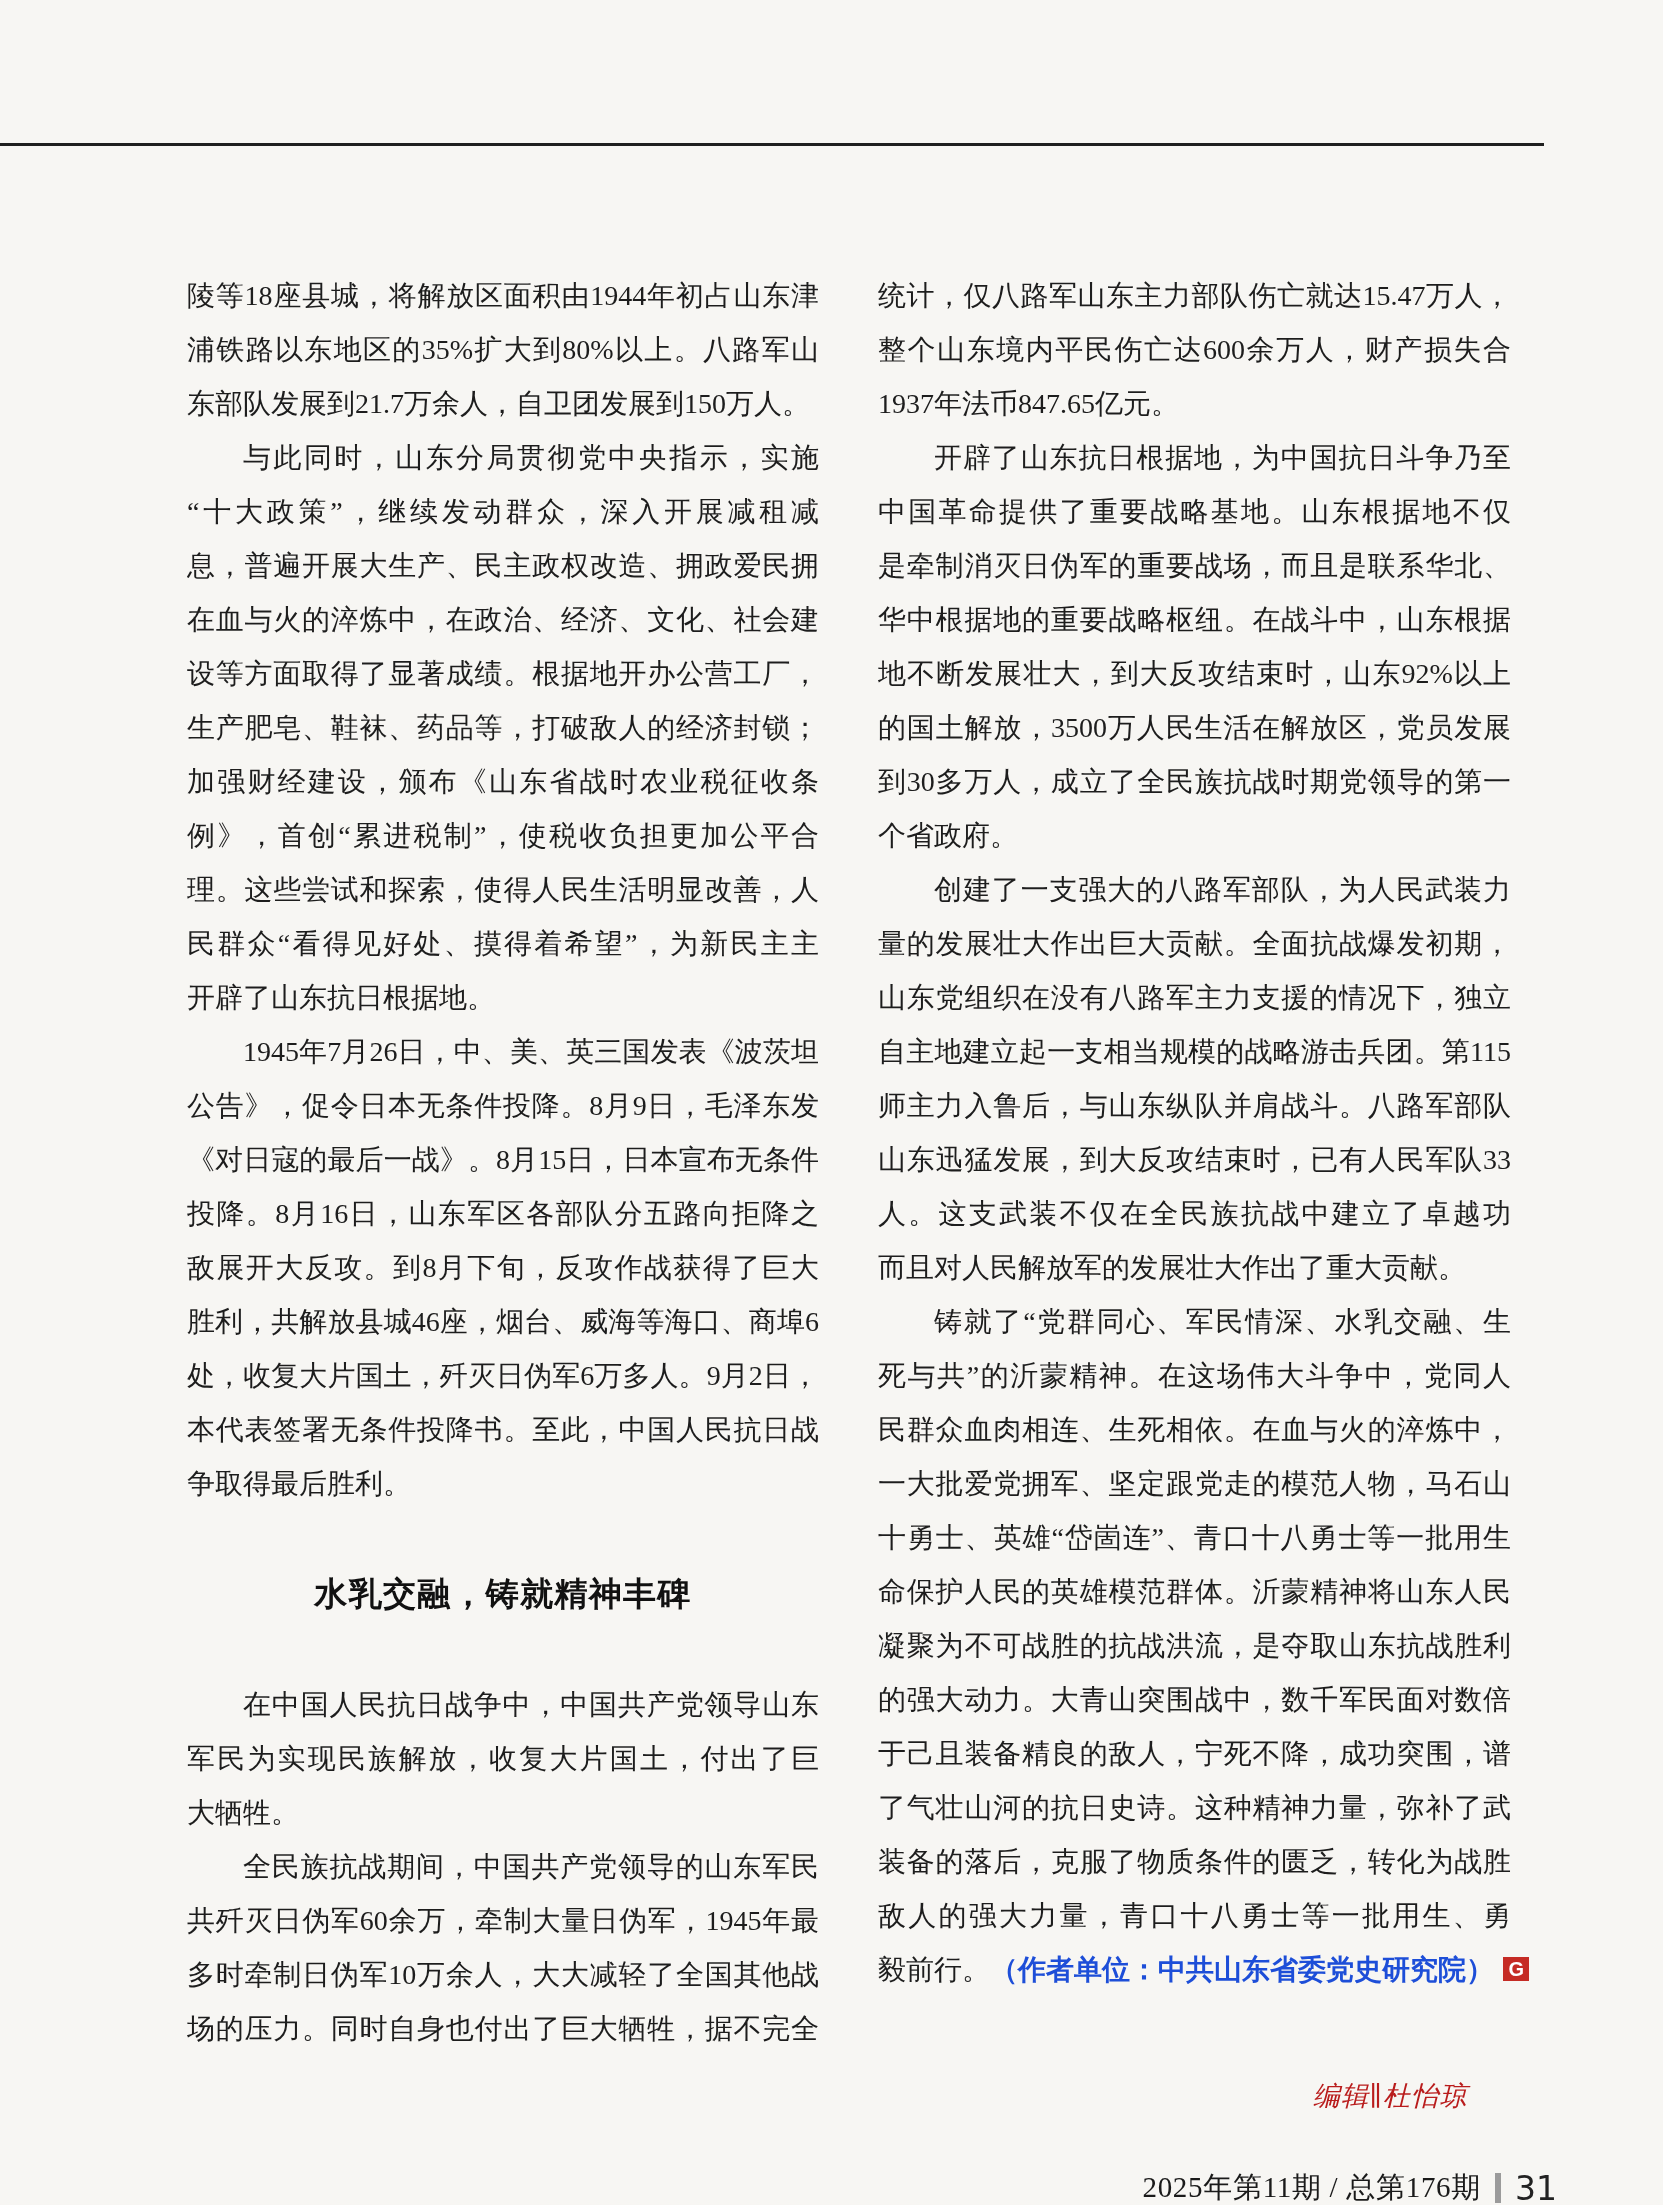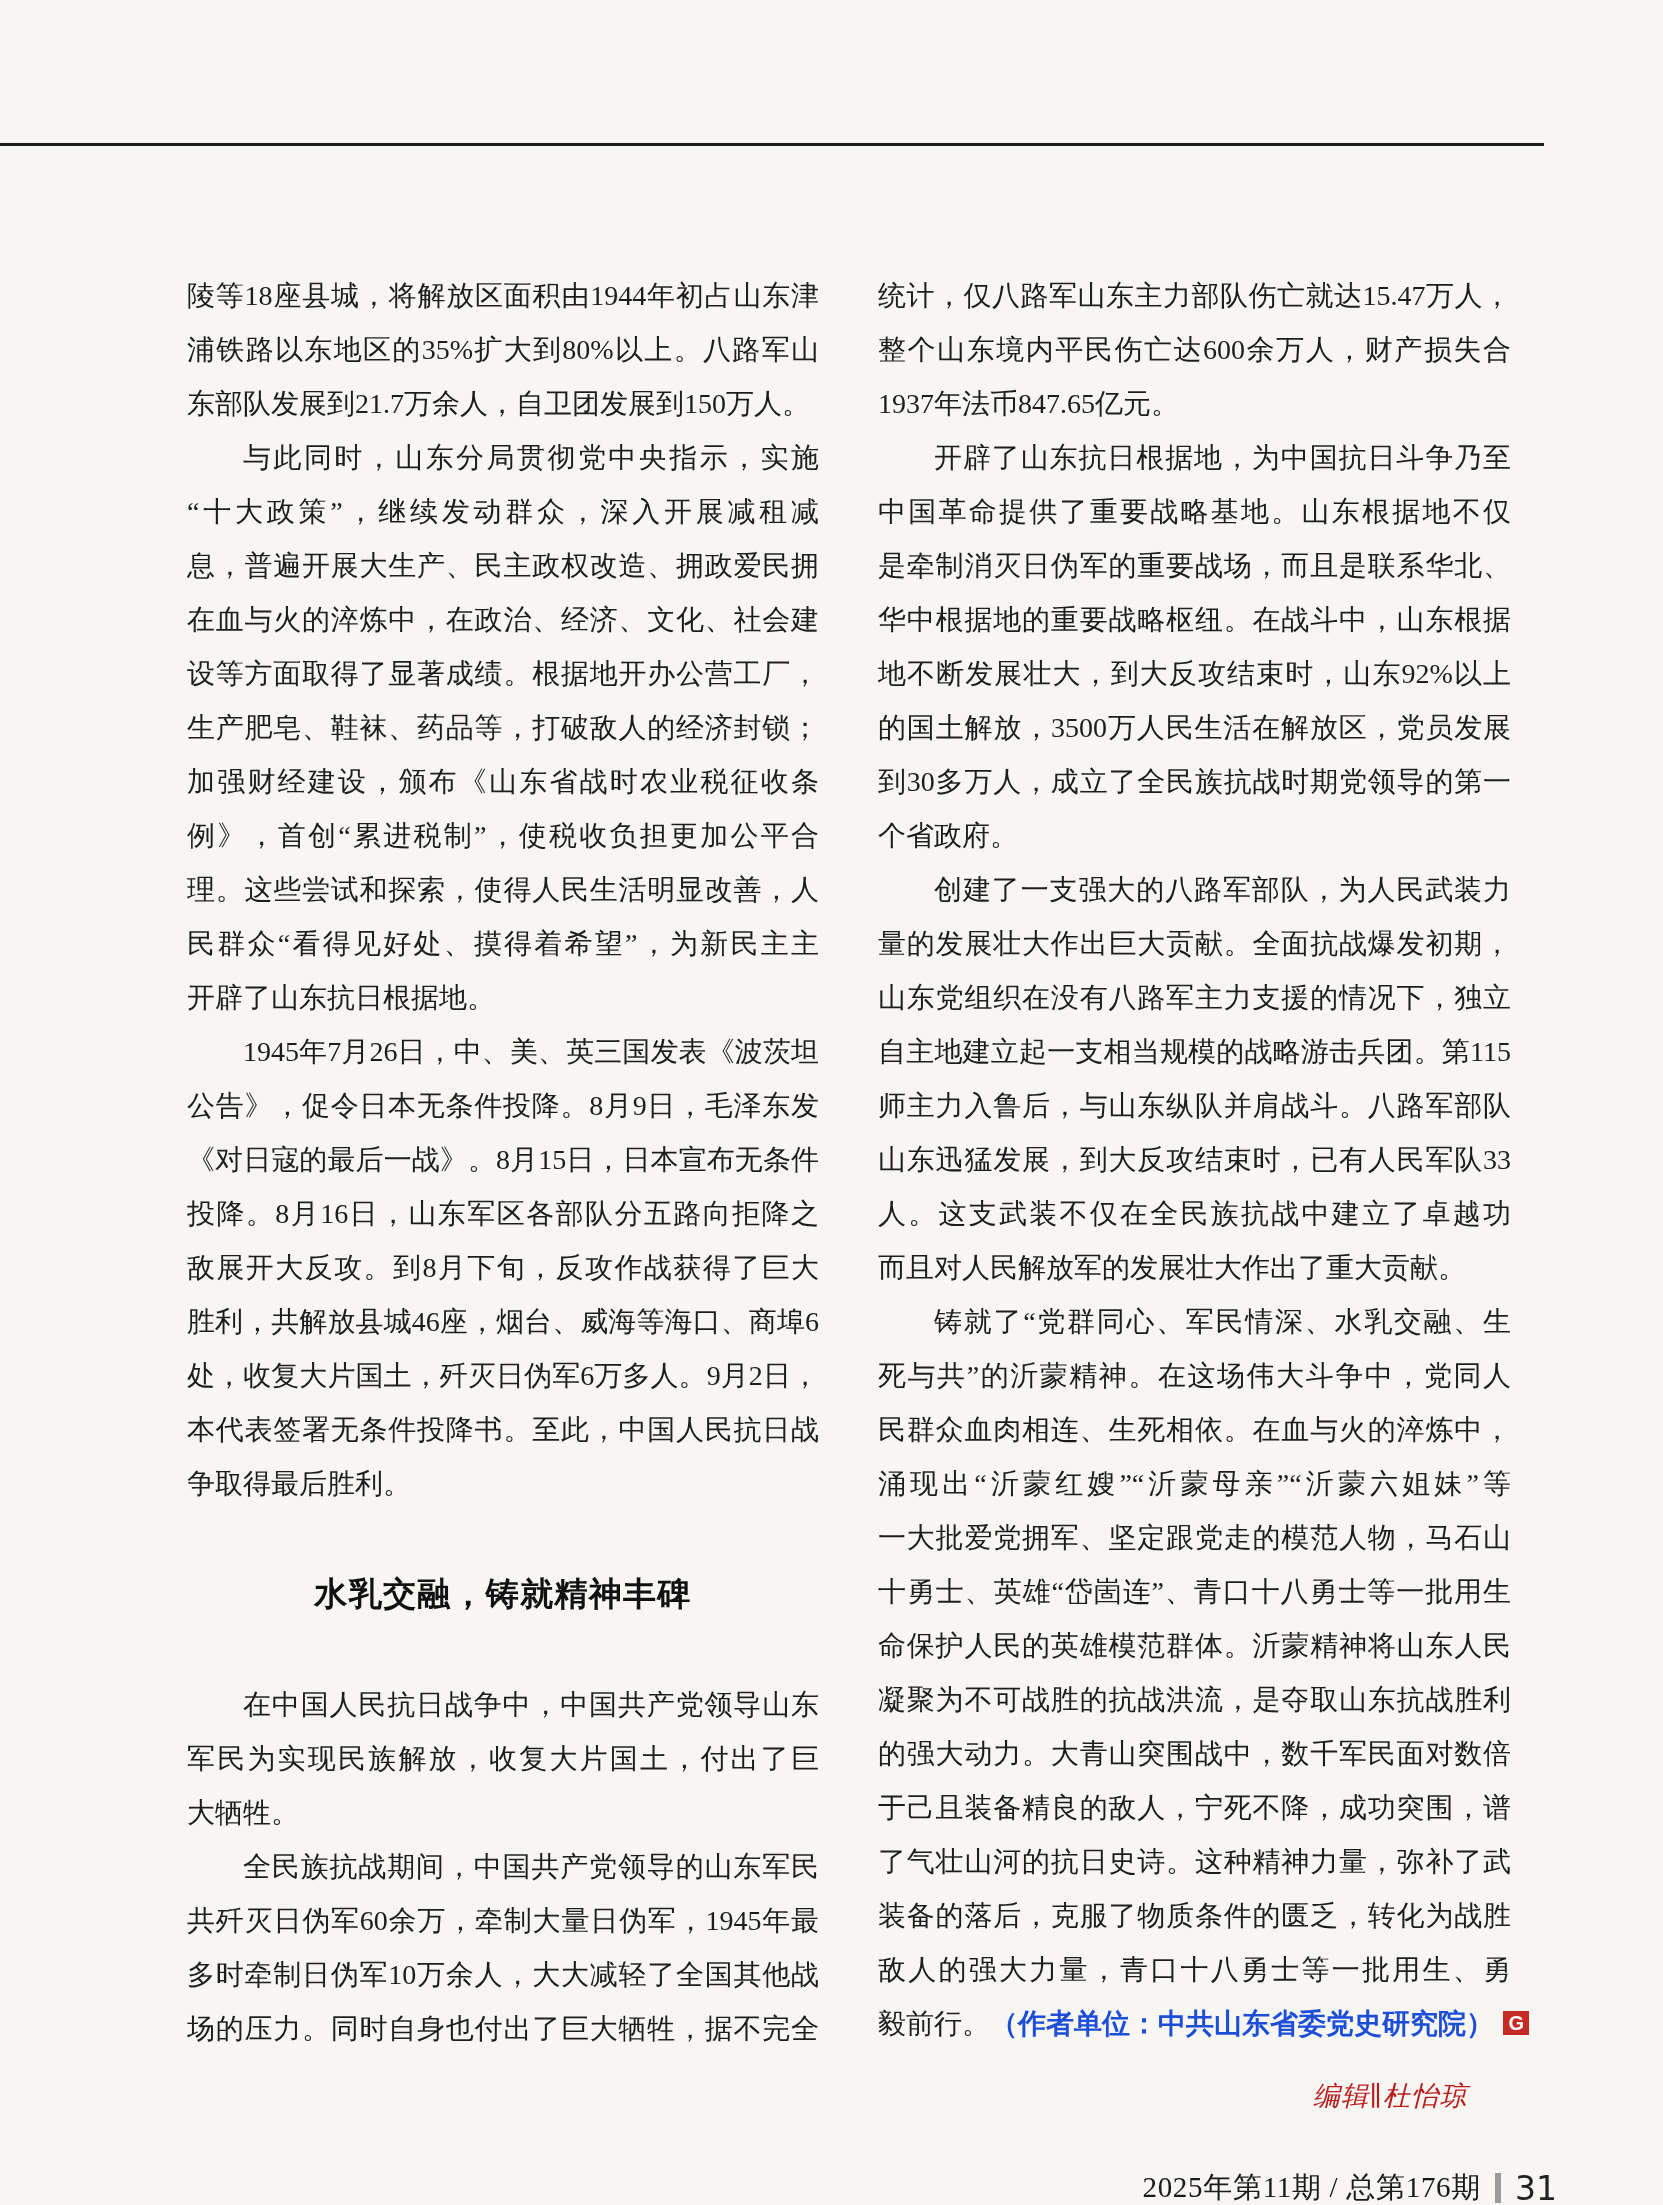--- a/index.html
+++ b/index.html
@@ -164,21 +164,20 @@
       <div class="bodyline">量的发展壮大作出巨大贡献。全面抗战爆发初期，</div>
       <div class="bodyline">山东党组织在没有八路军主力支援的情况下，独立</div>
       <div class="bodyline">自主地建立起一支相当规模的战略游击兵团。第115</div>
       <div class="bodyline">师主力入鲁后，与山东纵队并肩战斗。八路军部队在</div>
       <div class="bodyline">山东迅猛发展，到大反攻结束时，已有人民军队33万</div>
       <div class="bodyline">人。这支武装不仅在全民族抗战中建立了卓越功勋，</div>
       <div class="bodyline plast">而且对人民解放军的发展壮大作出了重大贡献。</div>
       <div class="bodyline indent">铸就了“党群同心、军民情深、水乳交融、生</div>
       <div class="bodyline">死与共”的沂蒙精神。在这场伟大斗争中，党同人</div>
       <div class="bodyline">民群众血肉相连、生死相依。在血与火的淬炼中，</div>
-      <div class="bodyline">涌现出“沂蒙红嫂”“沂蒙母亲”“沂蒙六姐妹”等</div>
       <div class="bodyline">一大批爱党拥军、坚定跟党走的模范人物，马石山</div>
       <div class="bodyline">十勇士、英雄“岱崮连”、青口十八勇士等一批用生</div>
       <div class="bodyline">命保护人民的英雄模范群体。沂蒙精神将山东人民</div>
       <div class="bodyline">凝聚为不可战胜的抗战洪流，是夺取山东抗战胜利</div>
       <div class="bodyline">的强大动力。大青山突围战中，数千军民面对数倍</div>
       <div class="bodyline">于己且装备精良的敌人，宁死不降，成功突围，谱写</div>
       <div class="bodyline">了气壮山河的抗日史诗。这种精神力量，弥补了武器</div>
       <div class="bodyline">装备的落后，克服了物质条件的匮乏，转化为战胜</div>
       <div class="bodyline">敌人的强大力量，青口十八勇士等一批用生、勇</div>
     </div>

